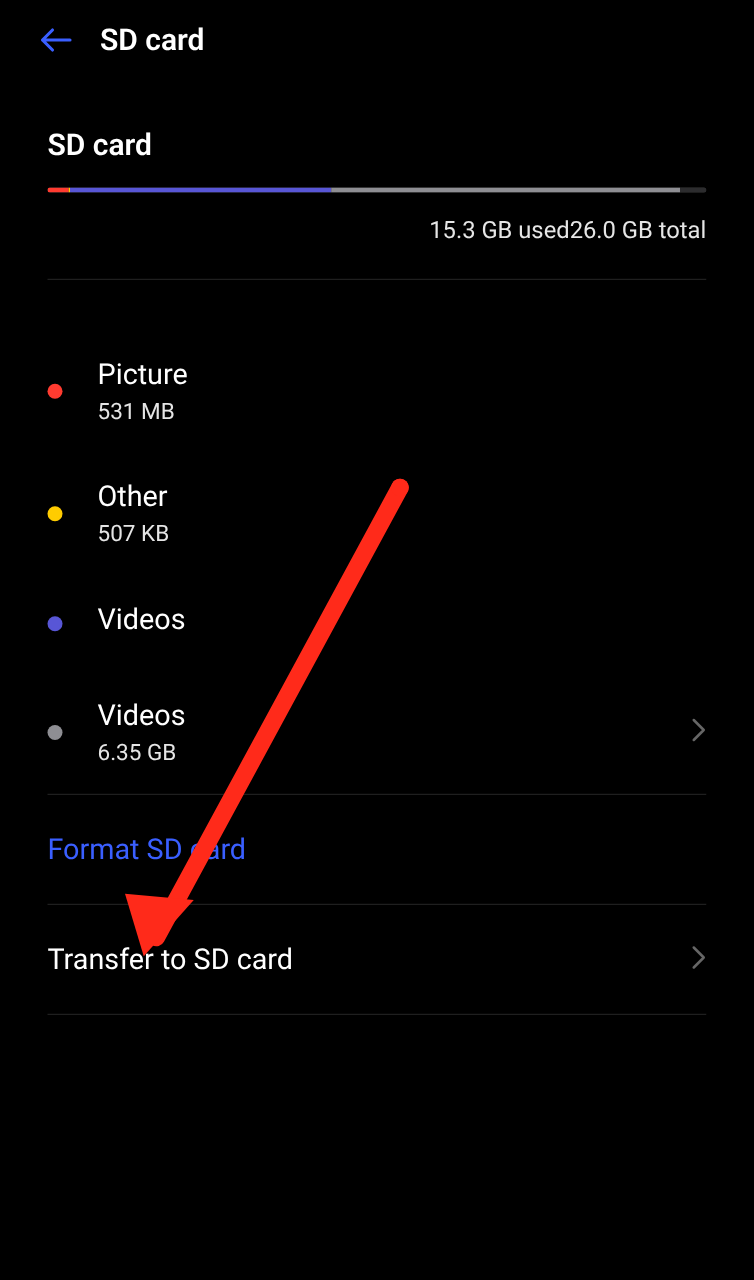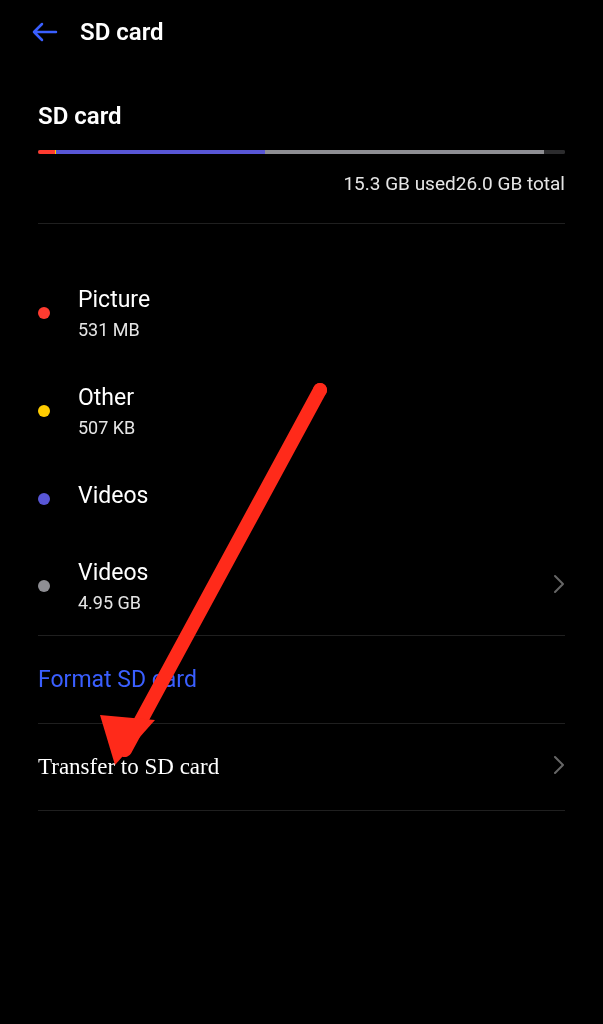--- a/index.html
+++ b/index.html
@@ -98,21 +98,20 @@
       font-size: 23px;
       display: flex;
       align-items: center;
       justify-content: space-between;
     }
     .format-link {
       color: #3a5fff;
     }
     .transfer-link {
       color: #fff;
-      font-family: Liberation Serif, serif;
     }
     .annotation-arrow {
       position: absolute;
       left: 85px;
       top: 380px;
       pointer-events: none;
       z-index: 10;
     }
   </style>
 </head>
@@ -162,21 +161,21 @@
     <div class="cat-item">
       <div class="dot" style="background: rgb(88, 86, 214);"></div>
       <div class="cat-text">
         <div class="cat-name">Videos</div>
       </div>
     </div>
     <div class="cat-item">
       <div class="dot" style="background: rgb(142, 142, 147);"></div>
       <div class="cat-text">
         <div class="cat-name">Videos</div>
-        <div class="cat-size">4.95 GB</div>
+        <div class="cat-size">6.35 GB</div>
       </div>
       <span class="chevron"><svg width="12" height="20" viewBox="0 0 12 20">
           <path d="M2 2 L10 10 L2 18" stroke="#666" stroke-width="2" fill="none" stroke-linecap="round" stroke-linejoin="round"></path>
         </svg></span>
     </div>
   </div>
 
 <div class="divider"></div>
 
 <div class="action-item">

